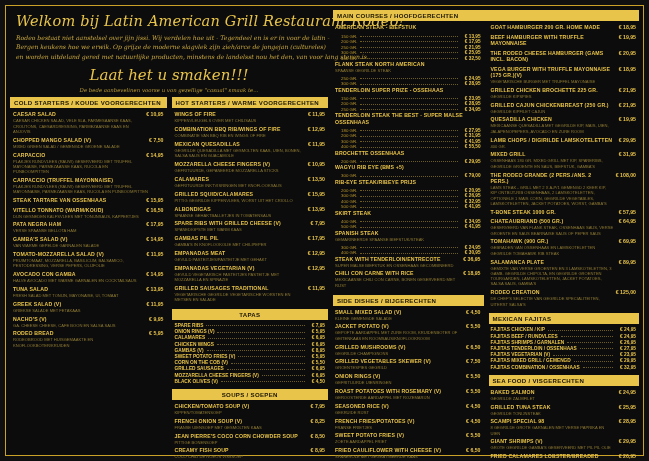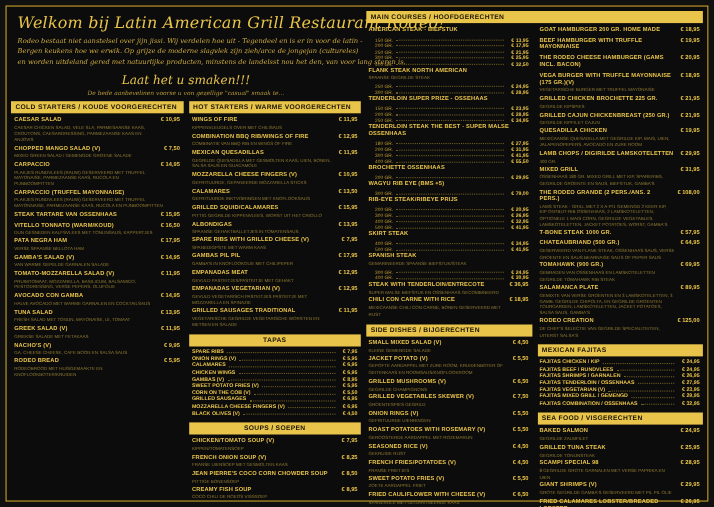--- a/index.html
+++ b/index.html
@@ -45,21 +45,21 @@
     color:#caa93f;
     font-size:6.1px;
     line-height:1.55;
     margin-top:4px;
   }
   .intro div{white-space:nowrap;}
   .eet{
     font-family:"DejaVu Serif",serif;
     font-style:italic;
     color:#e8c44a;
-    font-size:11px;
+    font-size:15px;
     margin-top:5px;
   }
   .sub{
     font-family:"DejaVu Serif",serif;
     font-style:italic;
     color:#b89a38;
     font-size:5.4px;
     margin-top:3px;
   }
 

